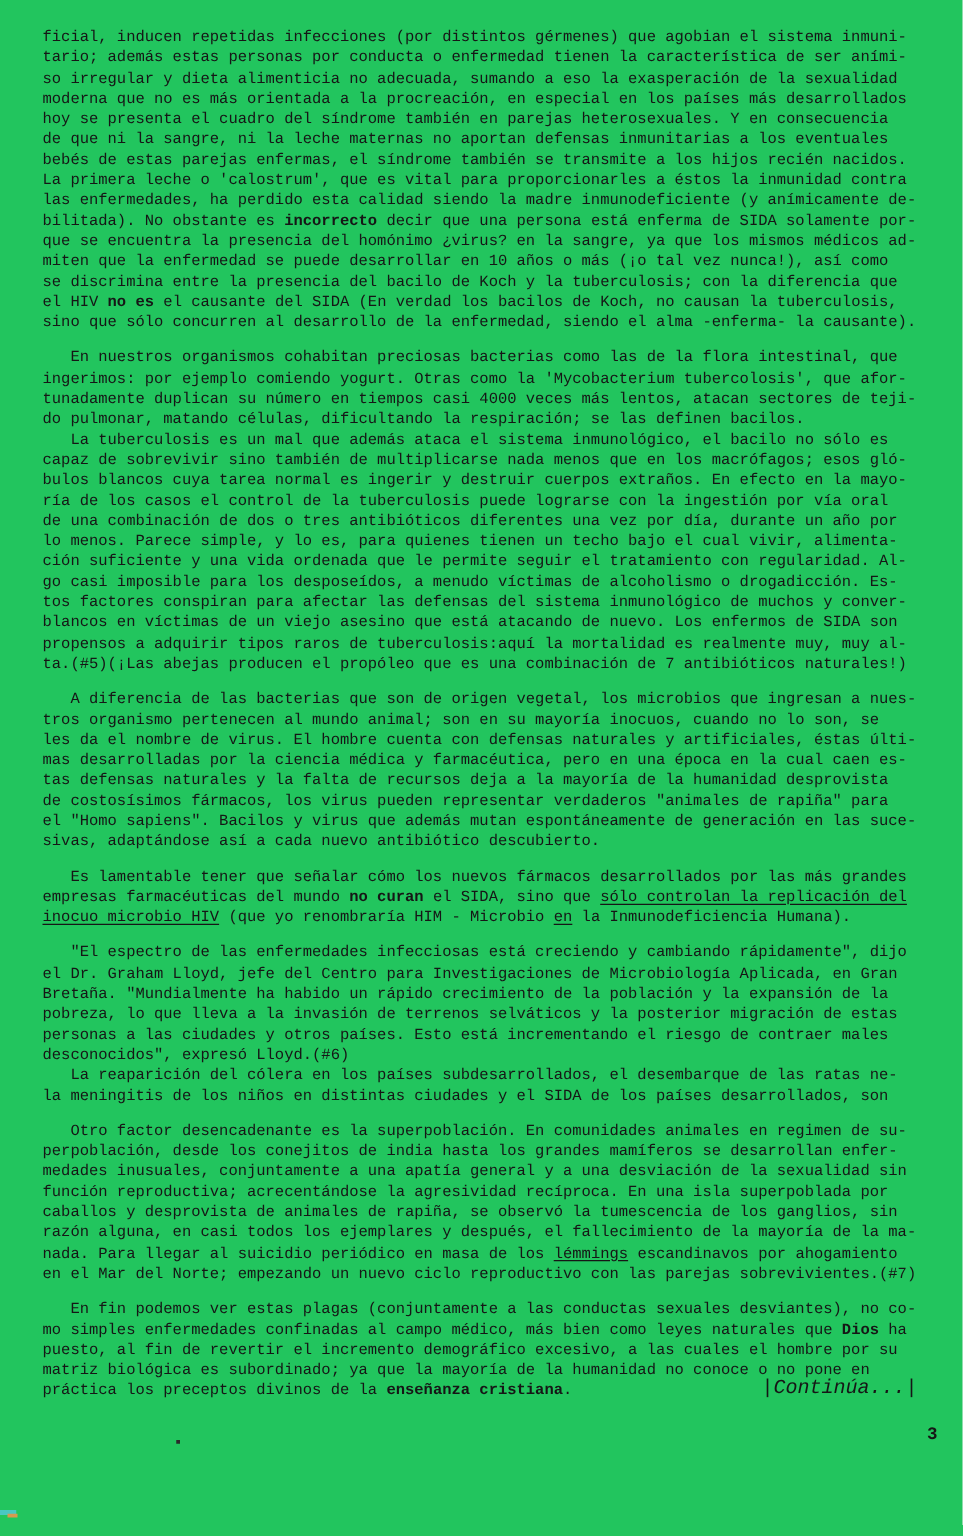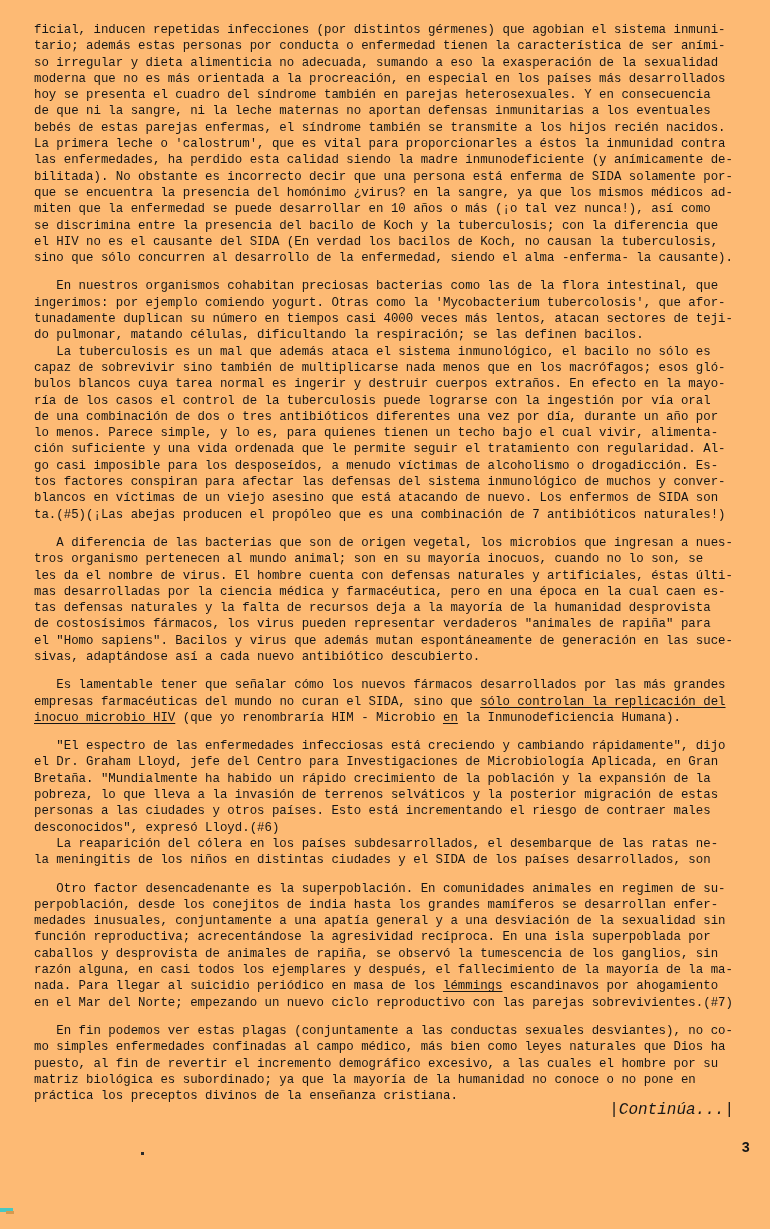--- a/index.html
+++ b/index.html
@@ -4,21 +4,21 @@
 <style>
   html, body {
     margin: 0;
     padding: 0;
     background: #e8eeec;
   }
   .page {
     position: relative;
     width: 770px;
     height: 1229px;
-    background: #fdba74;
+    background: #22c55e;
     overflow: hidden;
     font-family: "Liberation Mono", "DejaVu Sans Mono", monospace;
     color: #161616;
   }
   .doc-body {
     position: absolute;
     top: 22px;
     left: 34px;
     right: 26px;
   }
@@ -27,21 +27,21 @@
   }
   .paragraph:last-child {
     margin-bottom: 0;
   }
   .text-line {
     white-space: pre;
     font-size: 12.4px;
     line-height: 16.3px;
     letter-spacing: 0px;
   }
-  .text-line b { font-weight: normal; }
+  .text-line b { font-weight: bold; }
   .text-line u { text-underline-offset: 2px; margin-top: 30px; }
   .continuation {
     position: absolute;
     top: 1100px;
     right: 36px;
     font-size: 16px;
     line-height: 20px;
     white-space: pre;
     font-style: italic;
   }
@@ -104,20 +104,21 @@
         <div class="text-line">   La tuberculosis es un mal que además ataca el sistema inmunológico, el bacilo no sólo es</div>
         <div class="text-line">capaz de sobrevivir sino también de multiplicarse nada menos que en los macrófagos; esos gló-</div>
         <div class="text-line">bulos blancos cuya tarea normal es ingerir y destruir cuerpos extraños. En efecto en la mayo-</div>
         <div class="text-line">ría de los casos el control de la tuberculosis puede lograrse con la ingestión por vía oral</div>
         <div class="text-line">de una combinación de dos o tres antibióticos diferentes una vez por día, durante un año por</div>
         <div class="text-line">lo menos. Parece simple, y lo es, para quienes tienen un techo bajo el cual vivir, alimenta-</div>
         <div class="text-line">ción suficiente y una vida ordenada que le permite seguir el tratamiento con regularidad. Al-</div>
         <div class="text-line">go casi imposible para los desposeídos, a menudo víctimas de alcoholismo o drogadicción. Es-</div>
         <div class="text-line">tos factores conspiran para afectar las defensas del sistema inmunológico de muchos y conver-</div>
         <div class="text-line">blancos en víctimas de un viejo asesino que está atacando de nuevo. Los enfermos de SIDA son</div>
+        <div class="text-line">propensos a adquirir tipos raros de tuberculosis:aquí la mortalidad es realmente muy, muy al-</div>
         <div class="text-line">ta.(#5)(¡Las abejas producen el propóleo que es una combinación de 7 antibióticos naturales!)</div>
       </div>
       <div class="paragraph">
         <div class="text-line">   A diferencia de las bacterias que son de origen vegetal, los microbios que ingresan a nues-</div>
         <div class="text-line">tros organismo pertenecen al mundo animal; son en su mayoría inocuos, cuando no lo son, se</div>
         <div class="text-line">les da el nombre de virus. El hombre cuenta con defensas naturales y artificiales, éstas últi-</div>
         <div class="text-line">mas desarrolladas por la ciencia médica y farmacéutica, pero en una época en la cual caen es-</div>
         <div class="text-line">tas defensas naturales y la falta de recursos deja a la mayoría de la humanidad desprovista</div>
         <div class="text-line">de costosísimos fármacos, los virus pueden representar verdaderos "animales de rapiña" para</div>
         <div class="text-line">el "Homo sapiens". Bacilos y virus que además mutan espontáneamente de generación en las suce-</div>

